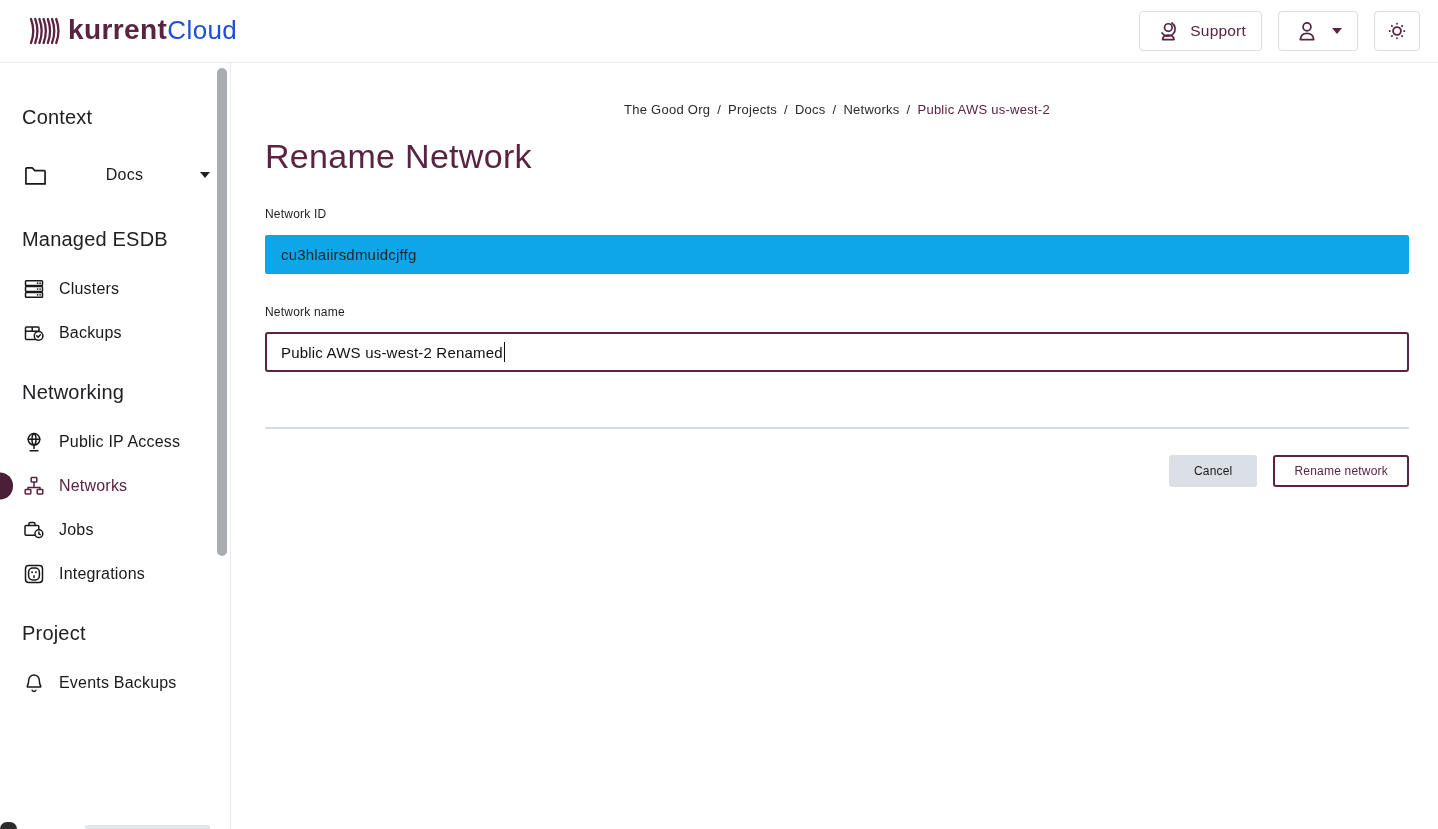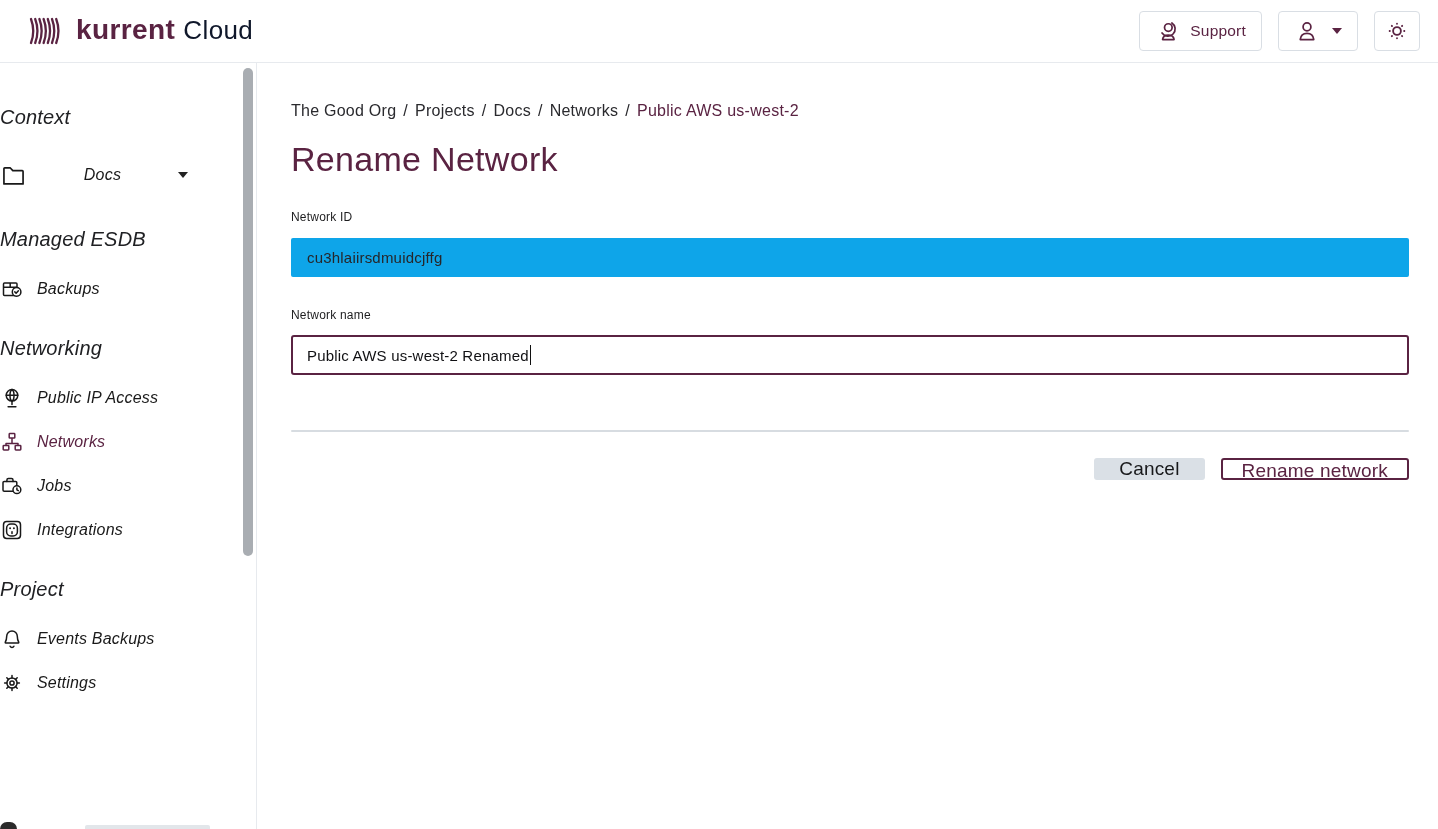--- a/index.html
+++ b/index.html
@@ -2,38 +2,38 @@
 <html><head>
 <meta charset="utf-8">
 <style>
   * { margin:0; padding:0; box-sizing:border-box; }
   html,body { width:1438px; height:829px; overflow:hidden; background:#fff;
               font-family:"Liberation Sans", sans-serif; color:#1c1c1e; }
 
   
   .header { height:63px; display:flex; align-items:center; justify-content:space-between;
             border-bottom:1px solid #e7eaee; padding:0 18px 0 28px; background:#fff; }
-  .logo { display:flex; align-items:baseline; gap:8px; }
+  .logo { display:flex; align-items:baseline; }
   .logo-waves { align-self:center; }
   .logo-brand { font-size:28px; font-weight:700; letter-spacing:.4px; color:#5A2342; }
-  .logo-suffix { font-size:26px; font-weight:400; letter-spacing:.4px; color:#0f172a; }
+  .logo-suffix { font-size:26px; font-weight:400; letter-spacing:.4px; color:#1d4ed8; }
   .header-right { display:flex; align-items:center; gap:16px;margin-left:16px; }
   .hbtn { display:flex; align-items:center; gap:9px; height:40px; background:#fff;
           border:1px solid #d9dee4; border-radius:4px; color:#5A2342; cursor:pointer;
           font-family:inherit; font-size:15.5px; letter-spacing:.2px; padding:0 15px; }
   .hbtn svg { display:block; }
   .caret { width:0; height:0; border-left:5px solid transparent; border-right:5px solid transparent;
            border-top:6px solid #5A2342; }
 
   
   .app-body { display:flex; height:766px; }
 
   
-  .sidebar { width:257px; border-right:1px solid #e7eaee; position:relative;
-             background:#fff; flex:none;font-style:italic; }
+  .sidebar { width:231px; border-right:1px solid #e7eaee; position:relative;
+             padding-left:22px; background:#fff; flex:none; }
   .side-title { font-size:20px; font-weight:400; letter-spacing:.2px; color:#202124;
                 margin:36px 0 25px; }
   .side-title.first { margin-top:43px; }
   .docs-row { display:flex; align-items:center; width:194px; margin:29px 0 0; height:34px;
               cursor:pointer; }
   .docs-label { flex:1; text-align:center; font-size:16px; letter-spacing:.2px; color:#191919; }
   .docs-caret { width:0; height:0; border-left:5px solid transparent; border-right:5px solid transparent;
                 border-top:6px solid #222; margin-right:6px; }
   .side-item { display:flex; align-items:center; gap:13px; margin-bottom:19px; height:25px;
                font-size:16px; letter-spacing:.2px; color:#191919; cursor:pointer; position:relative; }
@@ -44,37 +44,37 @@
                border-radius:0 14px 14px 0; }
   .scroll-thumb { position:absolute; top:5px; right:3px; width:10px; height:488px;
                   background:#a9adb2; border-radius:5px; }
   .partial-icon { position:absolute; bottom:0; left:0; width:17px; height:7px;
                   background:#2b2b2b; border-radius:9px 9px 0 0; }
   .partial-bar { position:absolute; bottom:0; left:85px; width:125px; height:4px;
                  background:#e2e6ea; border-radius:2px 2px 0 0; }
 
   
   .main { flex:1; padding:39px 29px 0 34px; background:#fff; }
-  .breadcrumb { font-size:16px; letter-spacing:.25px; color:#2a2a2e; }
+  .breadcrumb { font-size:13px; letter-spacing:.25px; color:#2a2a2e;text-align:center; }
   .breadcrumb .sep { margin:0 7px; }
   .breadcrumb a.crumb { color:#2a2a2e; text-decoration:none; cursor:pointer; }
   .breadcrumb .current { color:#5A2342; }
   .page-title { font-size:34px; font-weight:400; letter-spacing:.3px; color:#5A2342;
                 margin-top:20px; }
   .field-label { font-size:12px; letter-spacing:.2px; color:#1d1d1f; margin-top:31px; }
   .readonly-field { margin-top:14px; height:39px; background:#0ea5e9; border-radius:2px;
                     display:flex; align-items:center; padding:0 16px; font-size:15px;
                     letter-spacing:.2px; color:#26262a; }
   .text-input { margin-top:13px; height:40px; border:2px solid #5A2342; border-radius:3px;
                 display:flex; align-items:center; padding:7px 14px; font-size:15px;
                 letter-spacing:.2px; color:#101013; background:#fff; cursor:text; }
   .text-caret { display:inline-block; width:1.5px; height:20px; background:#101010; margin-left:1px; }
   .divider { margin-top:55px; height:2px; background:#D7DCE1; border-radius:1px; }
   .actions { margin-top:26px; display:flex; justify-content:flex-end; gap:16px; }
-  .btn { height:22px; border-radius:3px; font-family:inherit; font-size:19px;
+  .btn { height:32px; border-radius:3px; font-family:inherit; font-size:12px;
          letter-spacing:.2px; cursor:pointer; }
   .btn-cancel { background:#DAE0E6; border:none; color:#17181a; padding:0 25px; }
   .btn-primary { background:#fff; border:2px solid #5A2342; color:#5A2342; padding:0 19px; }
 </style>
 </head>
 <body>
 
 <div class="header">
   <div class="logo">
     <svg class="logo-waves" width="40" height="34" viewBox="0 0 40 34" fill="none" stroke="#5A2342" stroke-width="2.3" stroke-linecap="round">
@@ -122,20 +122,36 @@
     <div class="docs-row">
       <svg width="27" height="27" viewBox="0 0 24 24" fill="none" stroke="#191919" stroke-width="1.5" stroke-linejoin="round">
         <path d="M3.5 19.5h17V8.4c0-.4-.3-.7-.7-.7h-8.4L9.2 5.3H4.2c-.4 0-.7.3-.7.7z"></path>
       </svg>
       <span class="docs-label">Docs</span>
       <span class="docs-caret"></span>
     </div>
 
     <div class="side-title">Managed ESDB</div>
 
+    <div class="side-item">
+      <svg width="24" height="24" viewBox="0 0 24 24" fill="none" stroke="#191919" stroke-width="1.5">
+        <rect x="3.5" y="3.8" width="17" height="4.8" rx=".8"></rect>
+        <rect x="3.5" y="9.6" width="17" height="4.8" rx=".8"></rect>
+        <rect x="3.5" y="15.4" width="17" height="4.8" rx=".8"></rect>
+        <g fill="#191919" stroke="none">
+          <circle cx="15.6" cy="6.2" r=".85"></circle>
+            <circle cx="18.1" cy="6.2" r=".85"></circle>
+          <circle cx="15.6" cy="12" r=".85"></circle>
+            <circle cx="18.1" cy="12" r=".85"></circle>
+          <circle cx="15.6" cy="17.8" r=".85"></circle>
+            <circle cx="18.1" cy="17.8" r=".85"></circle>
+        </g>
+      </svg>
+      <span>Clusters</span>
+    </div>
 
     <div class="side-item">
       <svg width="24" height="24" viewBox="0 0 24 24" fill="none" stroke="#191919" stroke-width="1.5" stroke-linejoin="round">
         <rect x="3.5" y="6" width="13.5" height="12.5" rx="1"></rect>
         <path d="M3.5 10.3h13.5M10.2 6v4.3"></path>
         <circle cx="16.6" cy="14.9" r="4.3" fill="#fff"></circle>
         <path d="M14.8 14.9l1.3 1.3 2.3-2.5" stroke-linecap="round"></path>
       </svg>
       <span>Backups</span>
     </div>
@@ -188,28 +204,20 @@
     <div class="side-title">Project</div>
 
     <div class="side-item">
       <svg width="24" height="24" viewBox="0 0 24 24" fill="none" stroke="#191919" stroke-width="1.5" stroke-linecap="round" stroke-linejoin="round">
         <path d="M12 4a5.3 5.3 0 0 0-5.3 5.3c0 2.7-.6 4.5-1.5 6-.2.3 0 .7.4.7h12.8c.4 0 .6-.4.4-.7-.9-1.5-1.5-3.3-1.5-6A5.3 5.3 0 0 0 12 4z"></path>
         <path d="M10.1 19.2a2.1 2.1 0 0 0 3.8 0"></path>
       </svg>
       <span>Events Backups</span>
     </div>
 
-    <div class="side-item">
-      <svg width="24" height="24" viewBox="0 0 24 24" fill="none" stroke="#191919" stroke-width="1.5" stroke-linecap="round">
-        <circle cx="12" cy="12" r="5.1"></circle>
-        <circle cx="12" cy="12" r="2.1"></circle>
-        <path d="M12 6.9V4.6M12 19.4v-2.3M17.1 12h2.3M4.6 12h2.3M15.6 8.4l1.6-1.6M6.8 17.2l1.6-1.6M15.6 15.6l1.6 1.6M6.8 6.8l1.6 1.6"></path>
-      </svg>
-      <span>Settings</span>
-    </div>
 
     <div class="partial-icon"></div>
     <div class="partial-bar"></div>
     <div class="scroll-thumb"></div>
   </div>
 
   <div class="main">
     <div class="breadcrumb">
       <a class="crumb">The Good Org</a><span class="sep">/</span><a class="crumb">Projects</a><span class="sep">/</span><a class="crumb">Docs</a><span class="sep">/</span><a class="crumb">Networks</a><span class="sep">/</span><span class="current">Public AWS us-west-2</span>
     </div>

